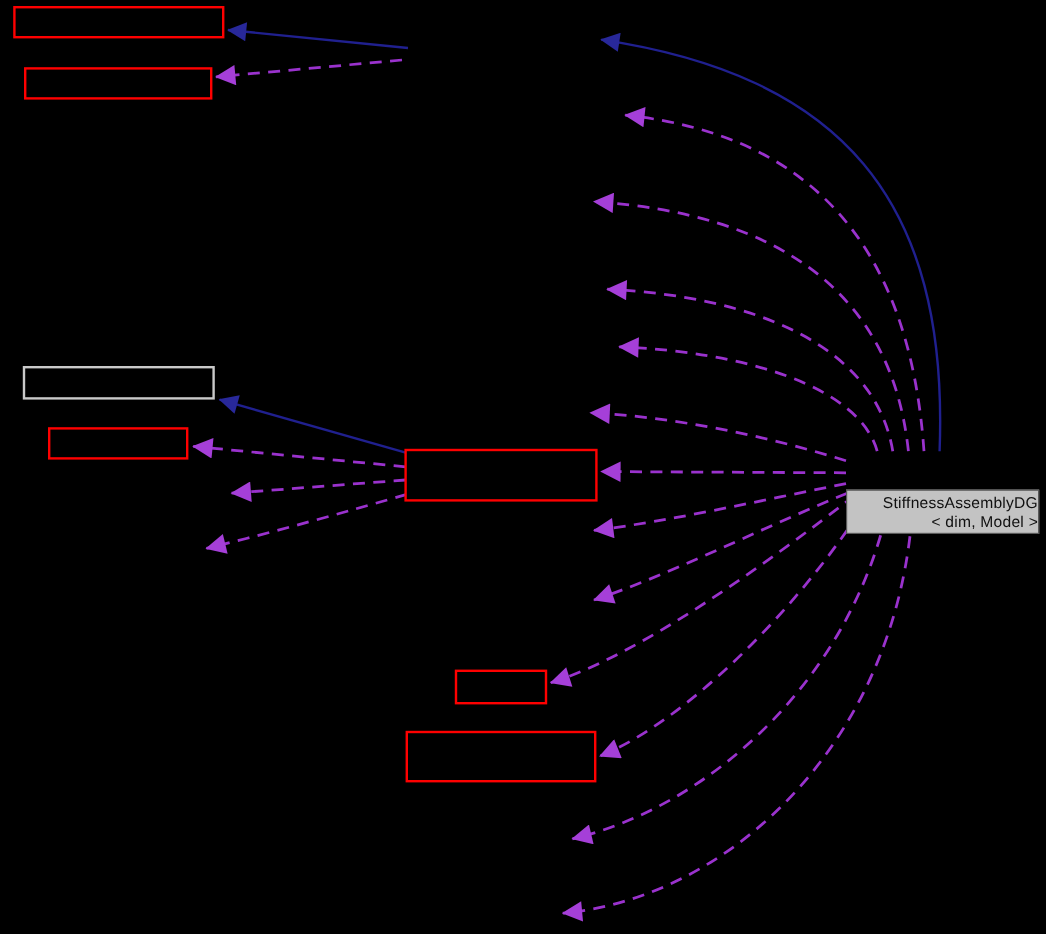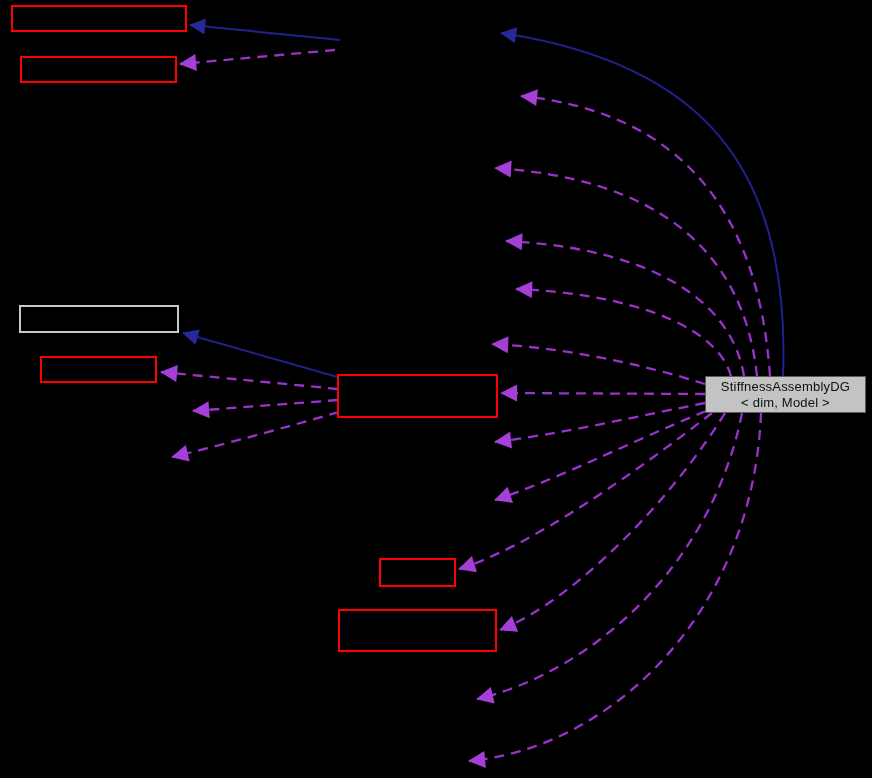--- a/index.html
+++ b/index.html
@@ -18,27 +18,28 @@
   .canvas svg {
     position: absolute;
     left: 0;
     top: 0;
   }
   .main-node {
     position: absolute;
     box-sizing: border-box;
     display: flex;
     flex-direction: column;
-    align-items: center;
+    align-items: flex-end;
     justify-content: center;
     text-align: center;
     font-size: 13px;
     line-height: 16px;
     letter-spacing: 0.2px;
     cursor: default;
+    margin-top: 32px;
   }
 </style>
 </head>
 <body>
 
 <div class="canvas" style="background: rgb(0, 0, 0);">
   <svg id="graph-svg" width="872" height="778" viewBox="0 0 872 778">
     <defs>
       <marker id="arrow-blue" viewBox="0 0 10 10" refX="9.5" refY="5" markerUnits="userSpaceOnUse" markerWidth="25" markerHeight="16" orient="auto">
         <path d="M 0 0 L 10 5 L 0 10 z" fill="#28289a"></path>

